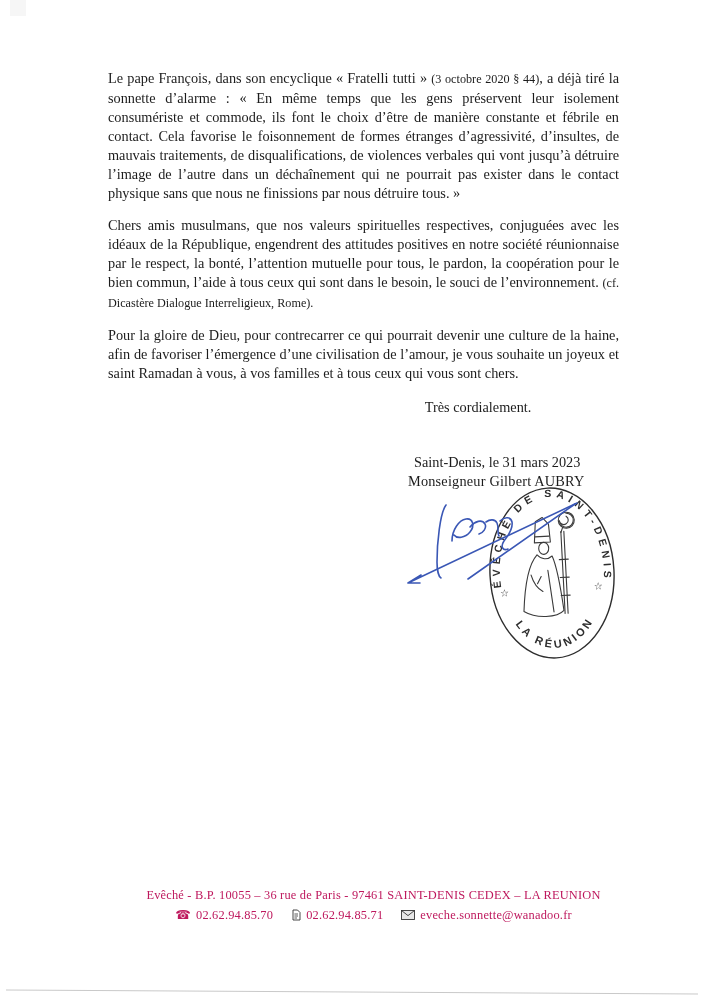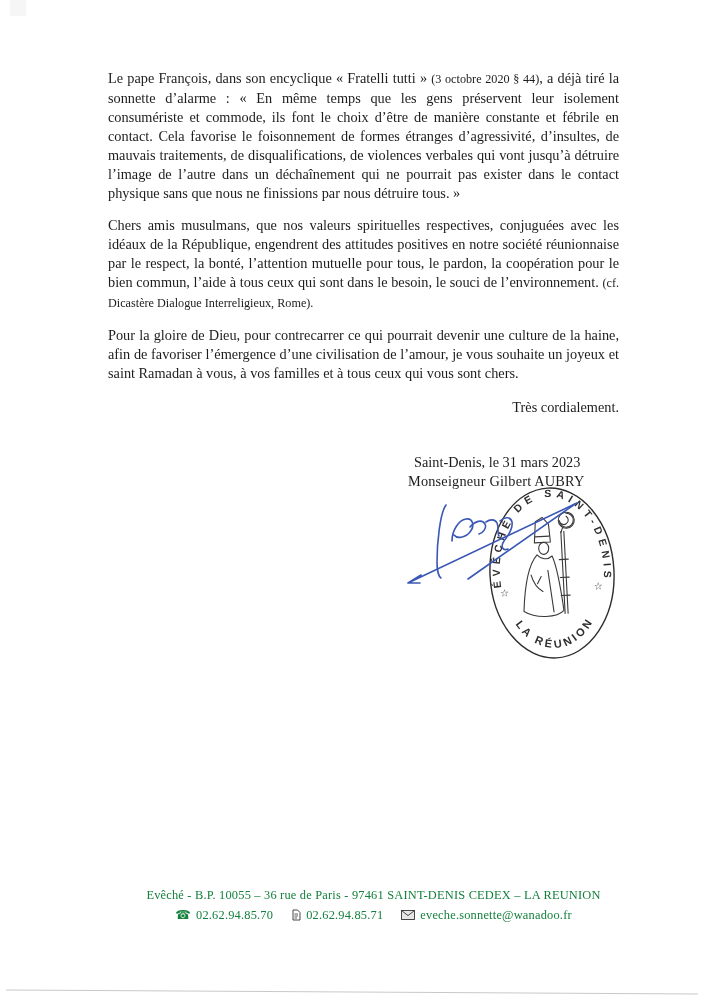--- a/index.html
+++ b/index.html
@@ -8,31 +8,31 @@
     width:707px;height:1000px;position:relative;overflow:hidden;
     background:#ffffff;color:#1c1c1c;
     font-family:"Liberation Serif","DejaVu Serif",serif;
   }
   .letter-body{
     position:absolute;left:92px;top:69px;width:527px;
     text-align:justify;font-size:14.3px;line-height:19px;
   }
   .para{margin:0 0 13px 16px}
   .para .small{font-size:12.2px}
-  .closing{margin:15px 0 0 245px;text-align:right}
+  .closing{margin:15px 0 0 245px;text-align:center}
   .sig-block{position:absolute;left:408px;top:453px;font-size:14.3px;line-height:19px}
   .sig-date{padding-left:6px}
   .sig-name{font-weight:normal;letter-spacing:.2px}
   .seal-wrap{position:absolute;left:388px;top:482px}
   .seal-text{font-family:"Liberation Sans","DejaVu Sans",sans-serif;font-weight:bold}
   .seal-star{font-family:"DejaVu Sans",sans-serif;font-size:10px;fill:#2e2e2e}
   .seal-line{stroke:#3a3a3a;fill:none;stroke-width:1.1;stroke-linecap:round;stroke-linejoin:round}
   .footer{
     position:absolute;left:0;right:0;top:886px;text-align:center;
-    font-size:12.4px;line-height:18px;color:#15803d;letter-spacing:.2px;margin-left:40px;
+    font-size:12.4px;line-height:18px;color:#be185d;letter-spacing:.2px;margin-left:40px;
   }
   .contact-row{display:flex;justify-content:center;align-items:center;gap:18px;margin-top:2px}
   .contact-item{display:inline-flex;align-items:center;gap:5px}
   .phone-glyph{font-family:"DejaVu Sans",sans-serif;font-size:12.5px;line-height:1}
   .icon-svg{display:inline-block;vertical-align:middle}
   .artifact-square{position:absolute;left:10px;top:0;width:16px;height:16px;background:#f6f6f6}
   .scan-edge{position:absolute;left:0;top:984px}
 </style>
 </head>
 <body>

